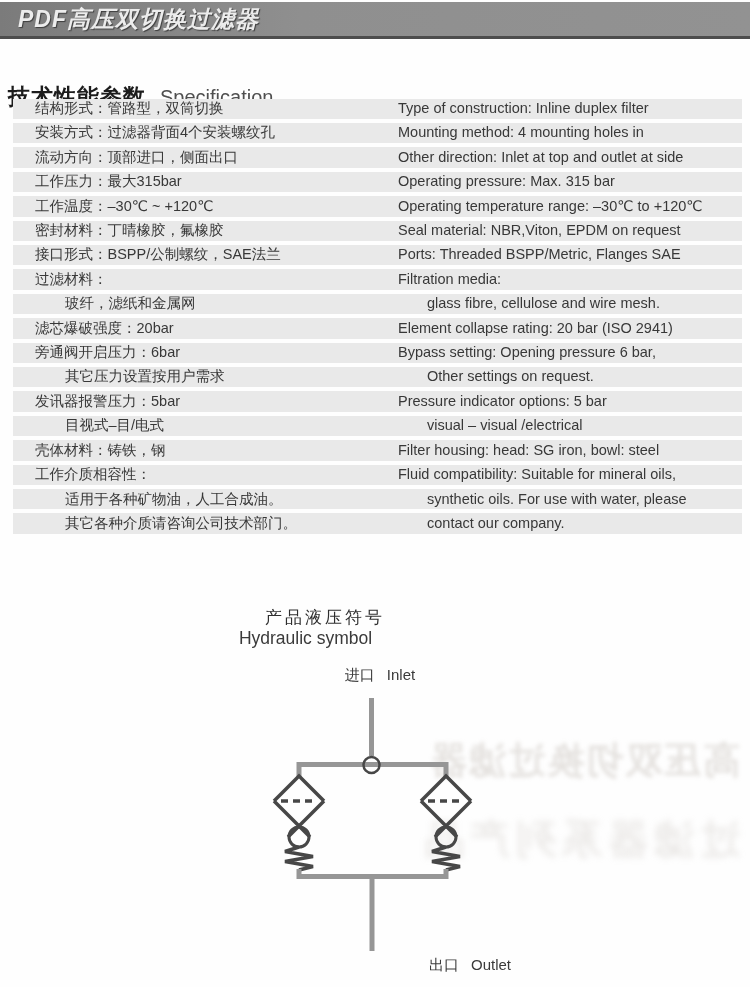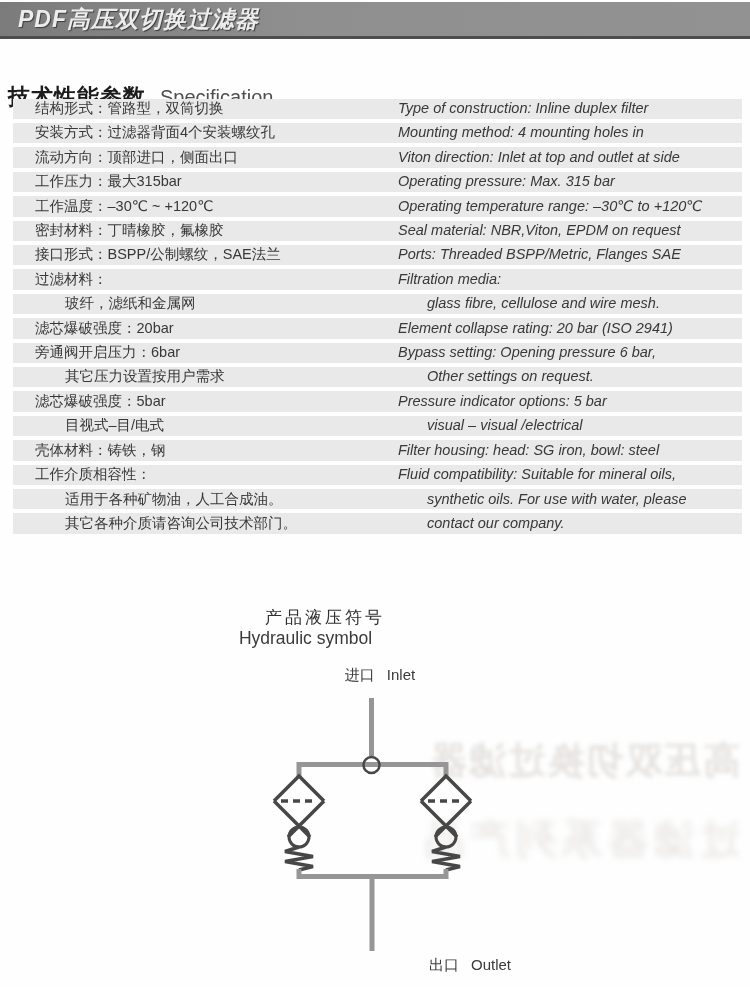--- a/index.html
+++ b/index.html
@@ -30,21 +30,21 @@
   .spec-table{position:absolute;left:0;top:96px;width:750px;}
   .spec-row{position:relative;height:24.42px;}
   .spec-band{position:absolute;left:13px;right:8px;top:2.5px;bottom:1.5px;background:#e9e9e9;}
   .spec-zh,.spec-en{
     position:absolute;top:0;line-height:24.42px;font-size:14.5px;color:#383838;
     white-space:nowrap;
     text-align:center;
   }
   .spec-zh{left:35px;}
   .spec-zh.indent{left:65px;}
-  .spec-en{left:398px;font-style:italic;}
+  .spec-en{left:398px;}
   .spec-en.indent{left:427px;}
   
   .sym-title-zh{
     position:absolute;left:0;top:606px;width:650px;text-align:center;
     font-size:17px;color:#2e2e2e;letter-spacing:3px;
   }
   .sym-title-en{
     position:absolute;left:0;top:628px;width:611px;text-align:center;
     font-size:17.5px;color:#3a3a3a;
   }
@@ -91,21 +91,21 @@
   <div class="spec-row">
     <div class="spec-band" style="background: rgb(233, 233, 233);"></div>
     <div class="spec-zh">安装方式：过滤器背面4个安装螺纹孔</div>
     <div class="spec-en">Mounting method: 4 mounting holes in</div>
   </div>
 
 
   <div class="spec-row">
     <div class="spec-band" style="background: rgb(233, 233, 233);"></div>
     <div class="spec-zh">流动方向：顶部进口，侧面出口</div>
-    <div class="spec-en">Viton direction: Inlet at top and outlet at side</div>
+    <div class="spec-en">Other direction: Inlet at top and outlet at side</div>
   </div>
 
   <div class="spec-row">
     <div class="spec-band" style="background: rgb(233, 233, 233);"></div>
     <div class="spec-zh">工作压力：最大315bar</div>
     <div class="spec-en">Operating pressure: Max. 315 bar</div>
   </div>
 
   <div class="spec-row">
     <div class="spec-band" style="background: rgb(233, 233, 233);"></div>
@@ -150,21 +150,21 @@
   </div>
 
   <div class="spec-row">
     <div class="spec-band" style="background: rgb(233, 233, 233);"></div>
     <div class="spec-zh indent">其它压力设置按用户需求</div>
     <div class="spec-en indent">Other settings on request.</div>
   </div>
 
   <div class="spec-row">
     <div class="spec-band" style="background: rgb(233, 233, 233);"></div>
-    <div class="spec-zh">滤芯爆破强度：5bar</div>
+    <div class="spec-zh">发讯器报警压力：5bar</div>
     <div class="spec-en">Pressure indicator options: 5 bar</div>
   </div>
 
   <div class="spec-row">
     <div class="spec-band" style="background: rgb(233, 233, 233);"></div>
     <div class="spec-zh indent">目视式–目/电式</div>
     <div class="spec-en indent">visual – visual /electrical</div>
   </div>
 
   <div class="spec-row">

